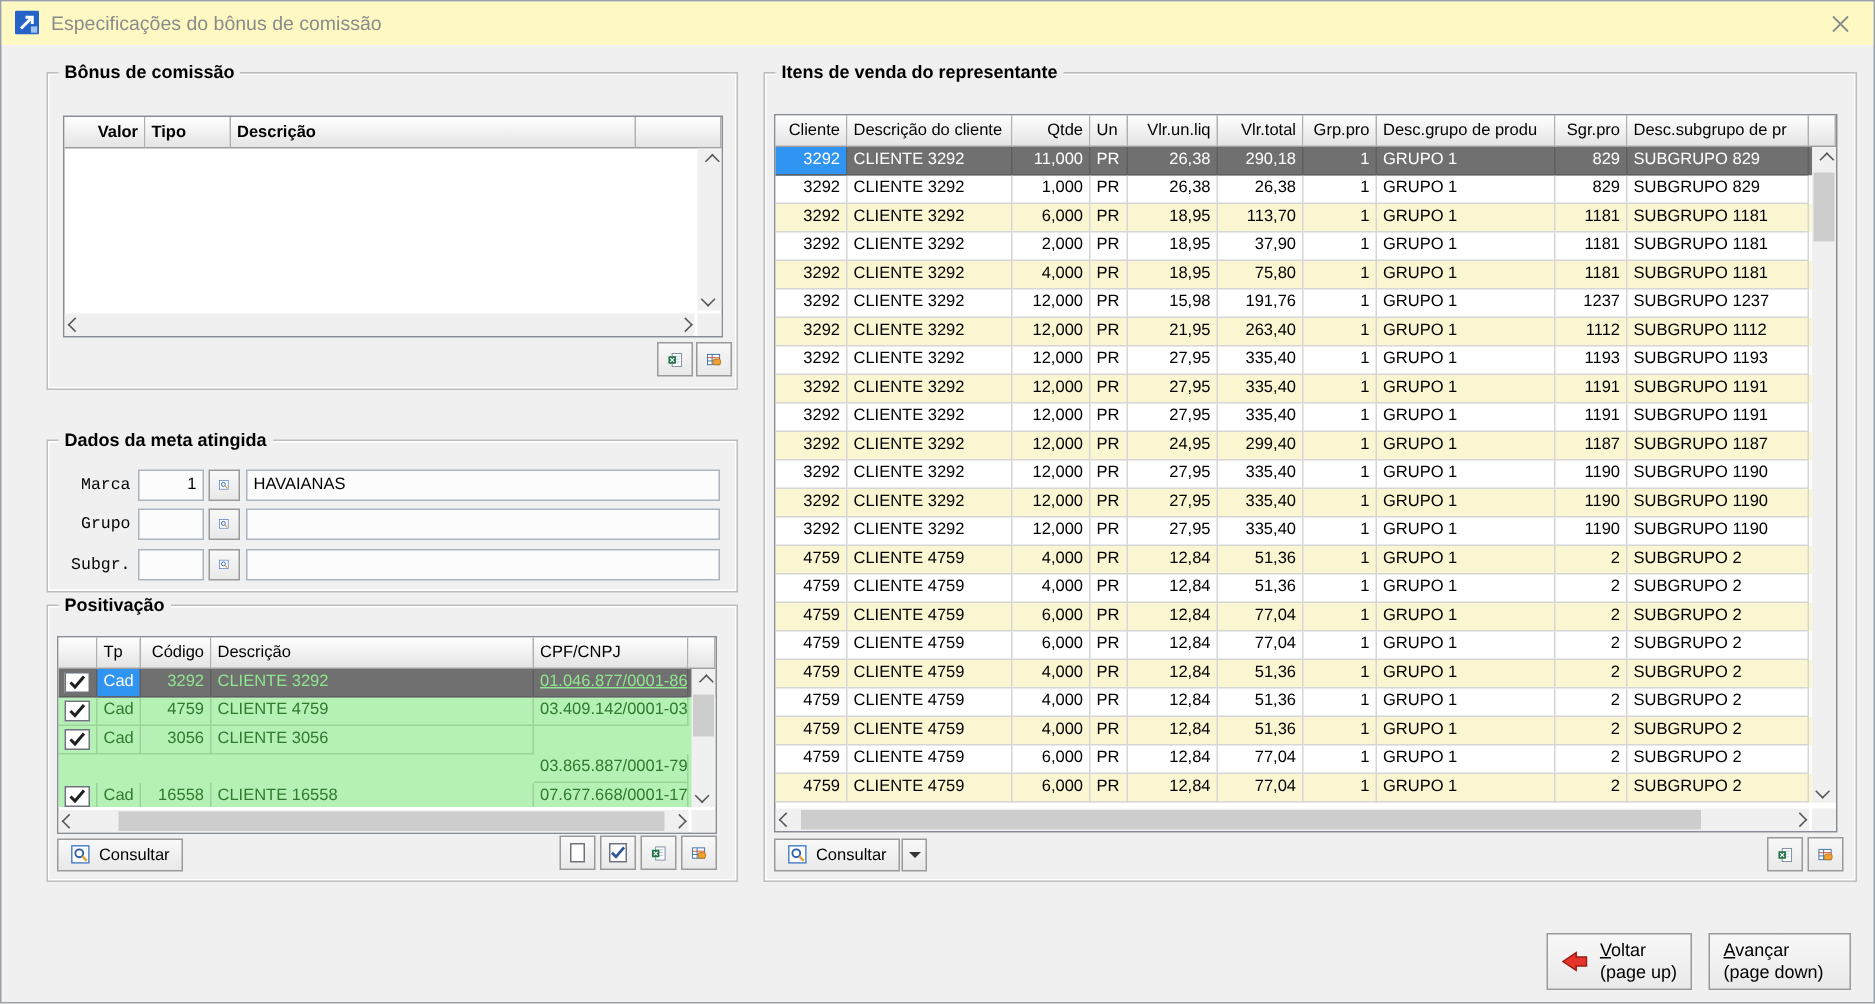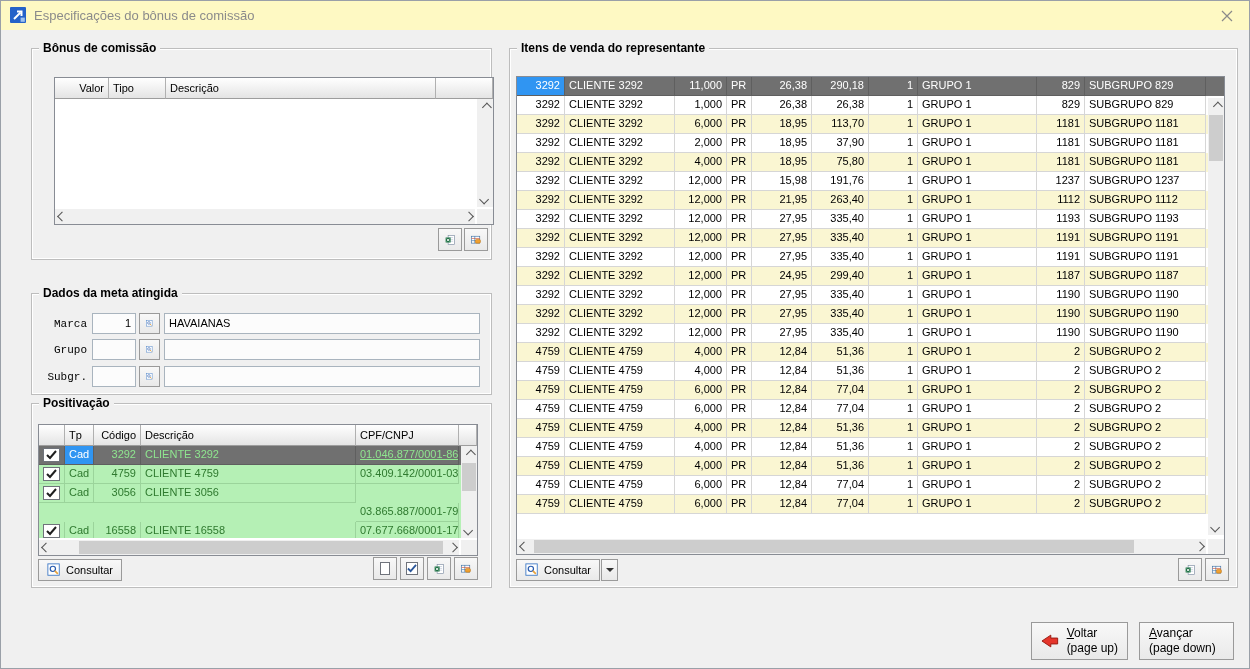--- a/index.html
+++ b/index.html
@@ -87,21 +87,21 @@
     <span class="title-text">Especificações do bônus de comissão</span>
     <div class="close-btn">
       <svg width="12" height="12" viewBox="0 0 12 12">
         <path d="M1 1 L11 11 M11 1 L1 11" stroke="#8a8a8a" stroke-width="1.2"></path>
       </svg>
     </div>
   </div>
 
   <div class="groupbox" style="left:30px; top:47px; width:459px; height:210px;">
     <span class="gb-label">Bônus de comissão</span>
-    <div class="gridbox" style="left:22px; top:28px; width:438px; height:146px;">
+    <div class="gridbox" style="left:10px; top:28px; width:438px; height:146px;font-weight:bold;">
       <div class="ghead" id="bonus-header">
           <div class="hcell ar" style="width: 54px;">Valor</div>
           <div class="hcell" style="width: 57px;">Tipo</div>
           <div class="hcell" style="width: 270px;">Descrição</div>
           <div class="hcell hfill"></div>
         </div>
       <div class="vscroll" style="right:0; top:21px; height:108px;">
         <div class="sbtn" style="top:0;">
             <div class="chv chv-up"></div>
           </div>
@@ -310,20 +310,33 @@
           <line x1="1" y1="9" x2="14" y2="9" stroke="#3a6ea5"></line>
         <line x1="6" y1="2" x2="6" y2="13" stroke="#3a6ea5"></line>
         <rect x="7" y="7" width="8" height="6" rx="2" fill="#f0a030" stroke="#c07818"></rect>
       </svg>
     </button>
   </div>
 
   <div class="groupbox" style="left:508px; top:47px; width:727px; height:538px;">
     <span class="gb-label">Itens de venda do representante</span>
     <div class="gridbox" style="left:6px; top:27px; width:707px; height:477px;">
+      <div class="ghead" id="itens-header">
+          <div class="hcell ar" style="width: 48px;">Cliente</div>
+          <div class="hcell" style="width: 110px;">Descrição do cliente</div>
+          <div class="hcell ar" style="width: 52px;">Qtde</div>
+          <div class="hcell" style="width: 25px;">Un</div>
+          <div class="hcell ar" style="width: 60px;">Vlr.un.liq</div>
+          <div class="hcell ar" style="width: 57px;">Vlr.total</div>
+          <div class="hcell ar" style="width: 49px;">Grp.pro</div>
+          <div class="hcell" style="width: 119px;">Desc.grupo de produ</div>
+          <div class="hcell ar" style="width: 48px;">Sgr.pro</div>
+          <div class="hcell" style="width: 121px;">Desc.subgrupo de pr</div>
+          <div class="hcell hfill"></div>
+        </div>
       <div id="itens-rows">
           <div class="grow rsel">
             <div class="cell ar cfocus" style="width: 48px;">3292</div>
             <div class="cell" style="width: 110px;">CLIENTE 3292</div>
             <div class="cell ar" style="width: 52px;">11,000</div>
             <div class="cell" style="width: 25px;">PR</div>
             <div class="cell ar" style="width: 60px;">26,38</div>
             <div class="cell ar" style="width: 57px;">290,18</div>
             <div class="cell ar" style="width: 49px;">1</div>
             <div class="cell" style="width: 119px;">GRUPO 1</div>

